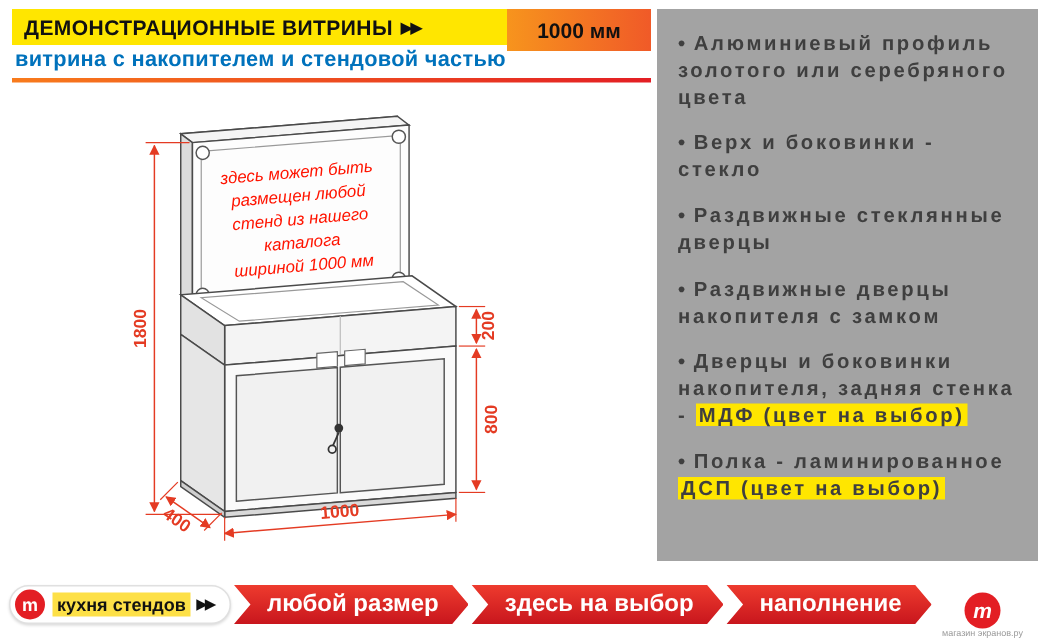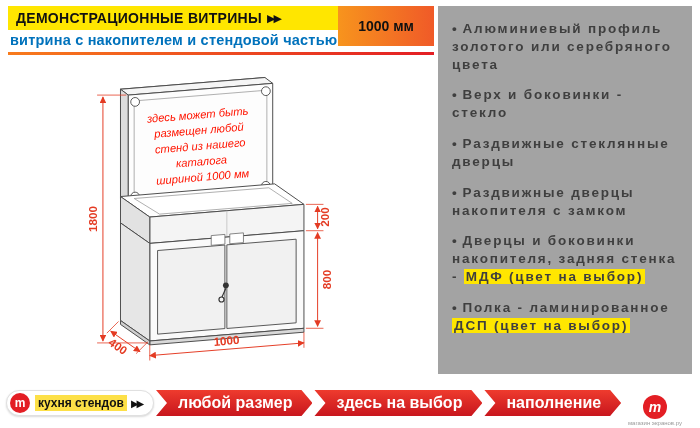--- a/index.html
+++ b/index.html
@@ -5,21 +5,21 @@
   * { margin:0; padding:0; box-sizing:border-box; }
   html,body { width:700px; height:428px; background:#ffffff; overflow:hidden;
               font-family:"Liberation Sans", sans-serif; }
   .page { position:relative; width:700px; height:428px; background:#fff; }
 
   
   .title-yellow { position:absolute; left:8px; top:6px; width:330px; height:24px;
     background:#ffe600; display:flex; align-items:center; padding-left:8px; }
   .title-yellow .t { font-size:14px; font-weight:bold; color:#111; letter-spacing:.3px; }
   .title-arrows { font-size:11px; color:#111; margin-left:5px; letter-spacing:-2px; }
-  .size-badge { position:absolute; left:338px; top:6px; width:96px; height:40px;
+  .size-badge { position:absolute; left:338px; top:6px; width:96px; height:28px;
     background:linear-gradient(to right,#f7941d,#f05a28); color:#111; font-weight:bold;
     font-size:14px; display:flex; align-items:center; justify-content:center; }
   .subtitle { position:absolute; left:10px; top:32px; color:#0072bc; font-weight:bold;
     font-size:14.5px; letter-spacing:.2px; }
   .subtitle-rule { position:absolute; left:8px; top:52px; width:426px; height:3px;
     background:linear-gradient(to right,#f87b1c,#e31e24); }
 
   
   .drawing { position:absolute; left:8px; top:58px; width:426px; height:322px; }
   .drawing svg { width:100%; height:100%; }

